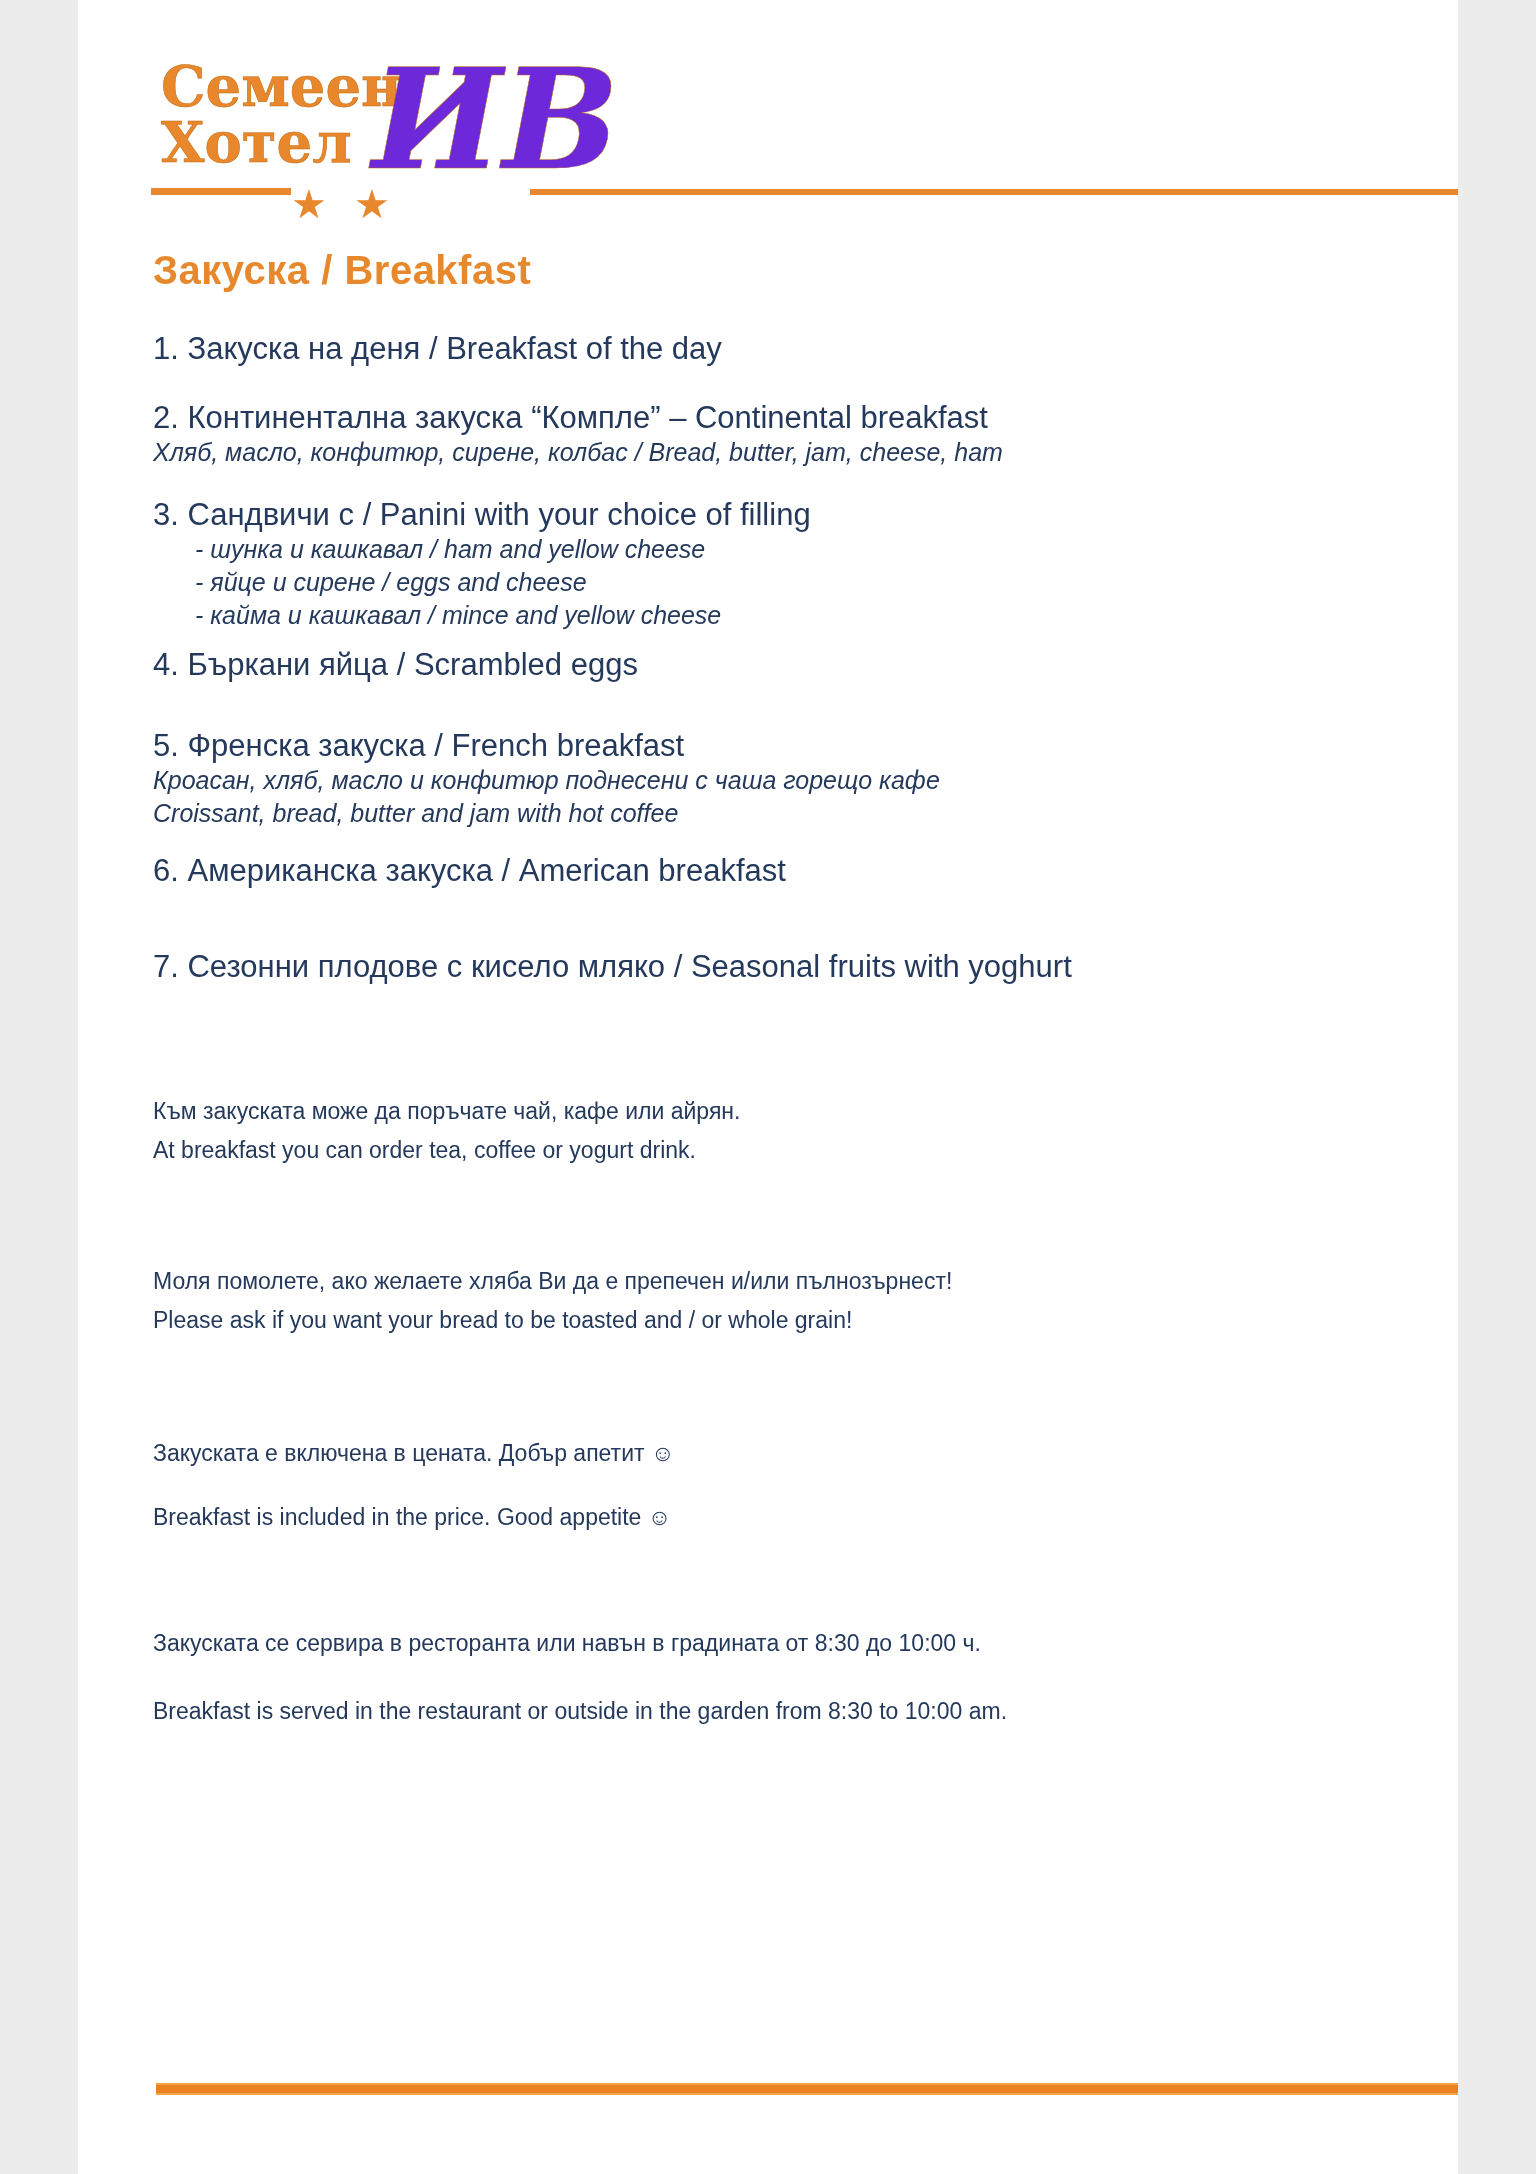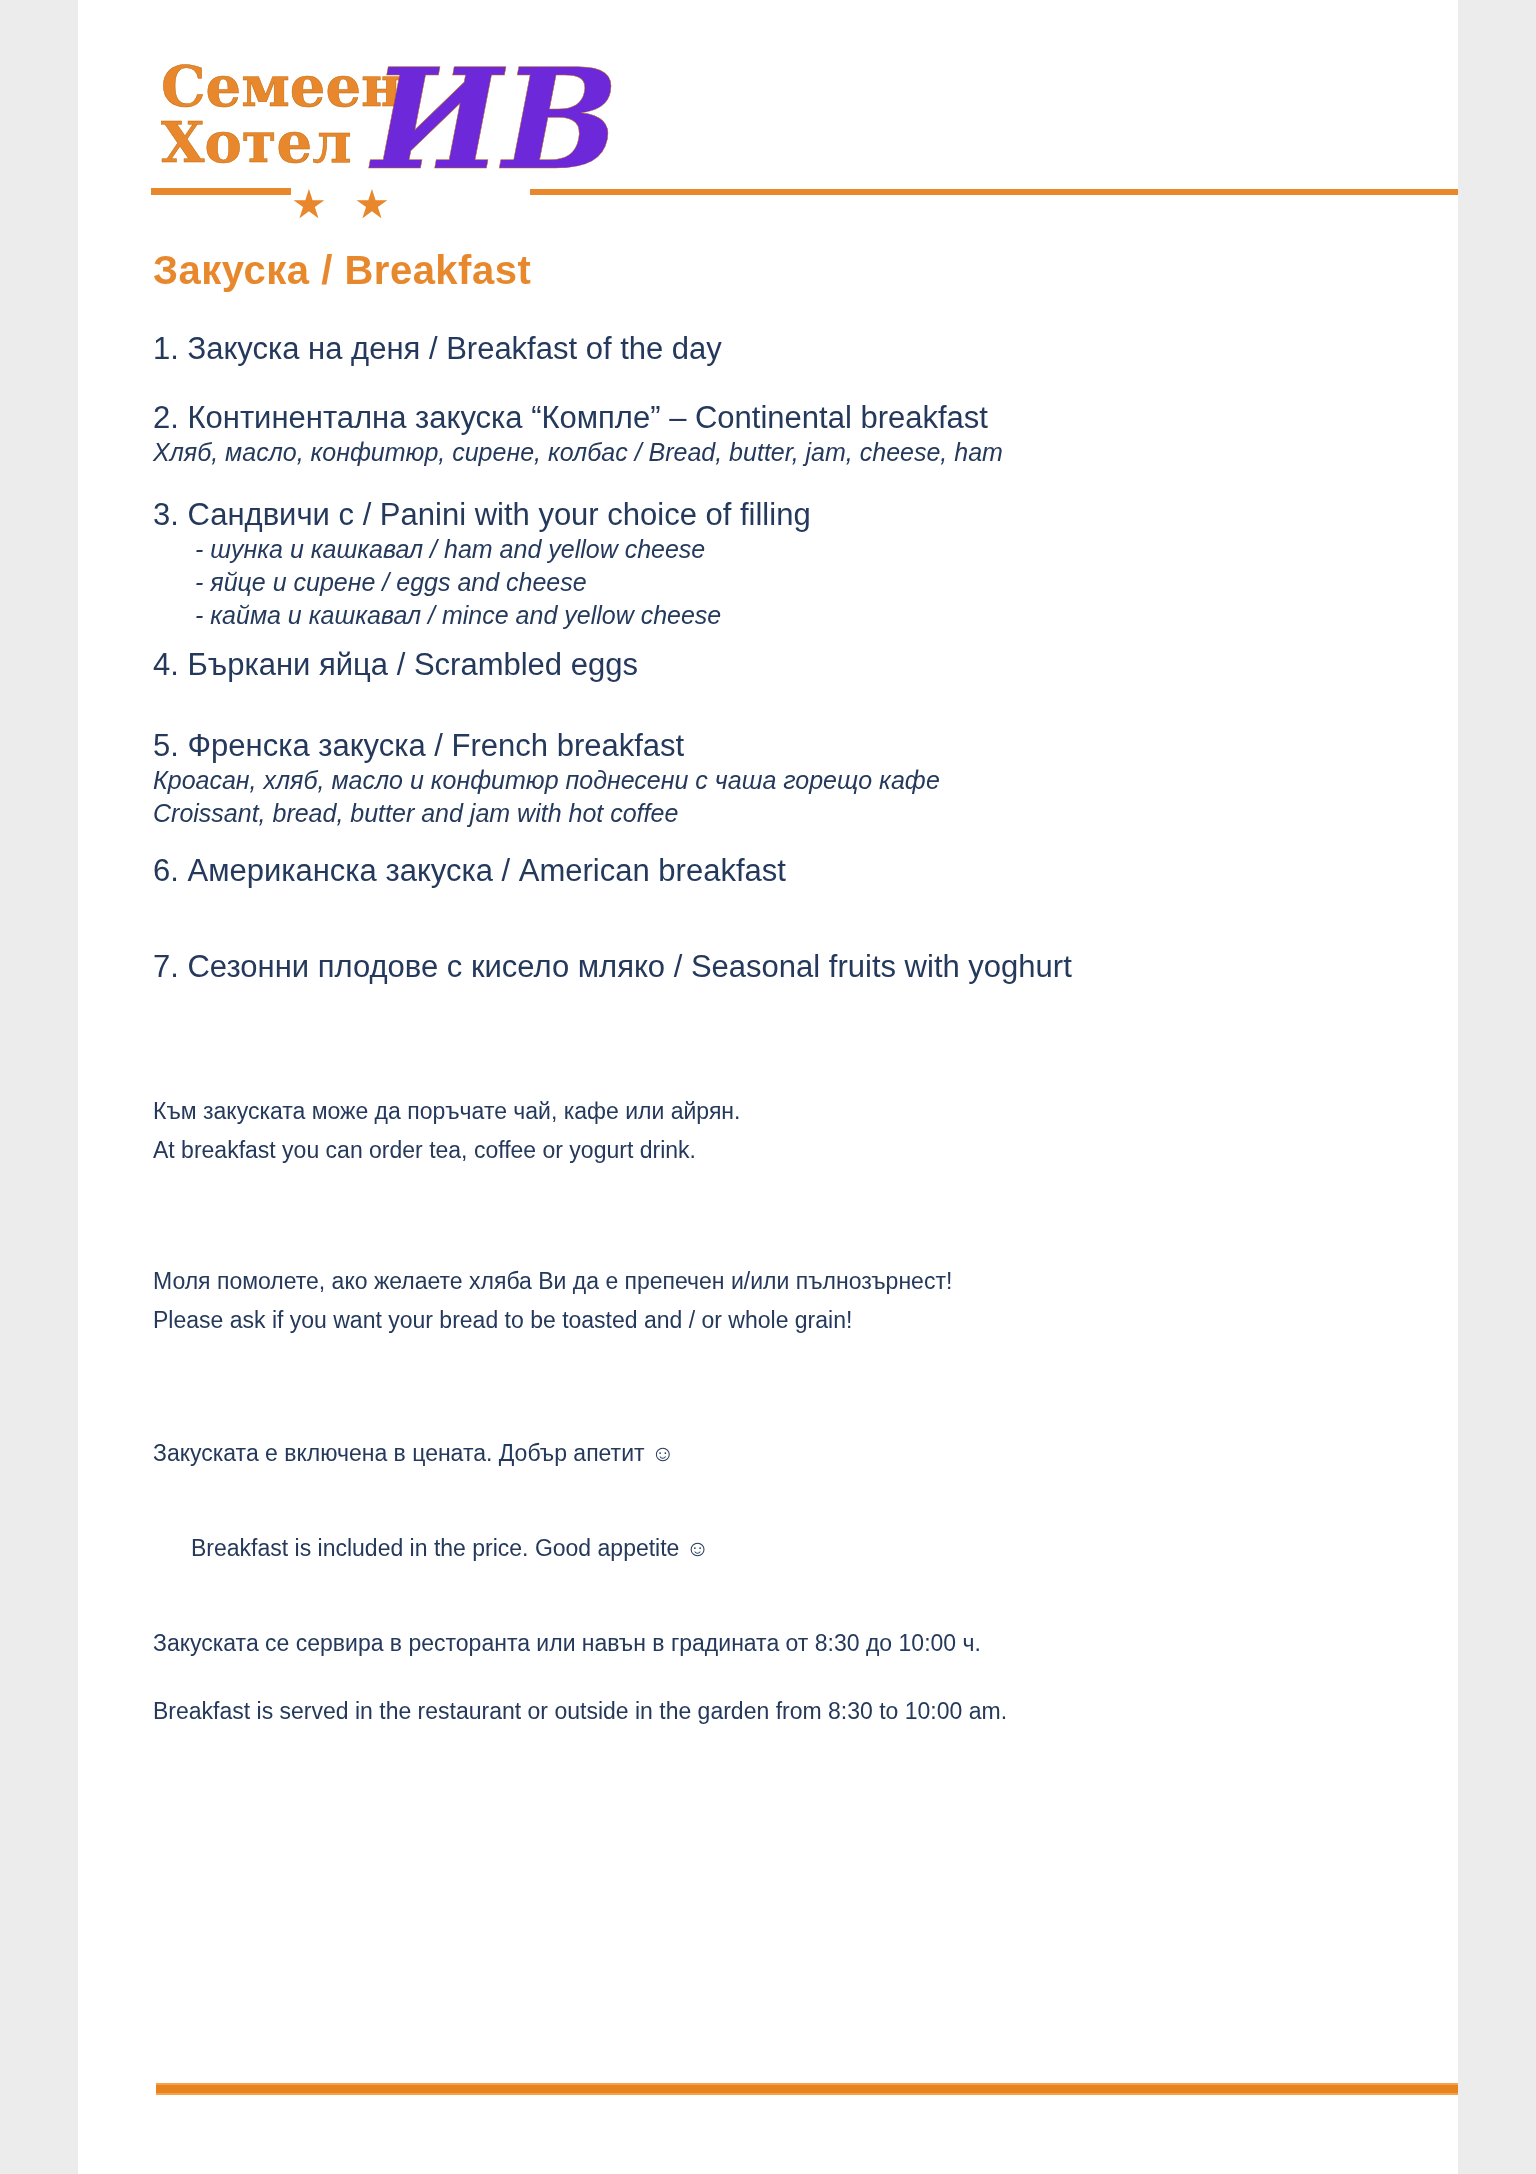--- a/index.html
+++ b/index.html
@@ -55,21 +55,21 @@
   #item-5 { top:727px; }
   #item-6 { top:852px; }
   #item-7 { top:948px; }
 
   
   .note { position:absolute; left:75px; right:60px; color:#24395B;
           font-size:23px; line-height:39px; }
   #note-drinks      { top:1092px; }
   #note-bread       { top:1262px; }
   #note-included-bg { top:1434px; }
-  #note-included-en { top:1529px;margin-left:38px; }
+  #note-included-en { top:1498px; }
   #note-hours-bg    { top:1624px; }
   #note-hours-en    { top:1692px; }
 
   
   .footer-rule {
     position:absolute; left:78px; top:2083px; width:1327px; height:12px;
     background:#E8831F;
     border-top:2px solid #F3A349; border-bottom:2px solid #F3A349;
     box-sizing:border-box;
   }

